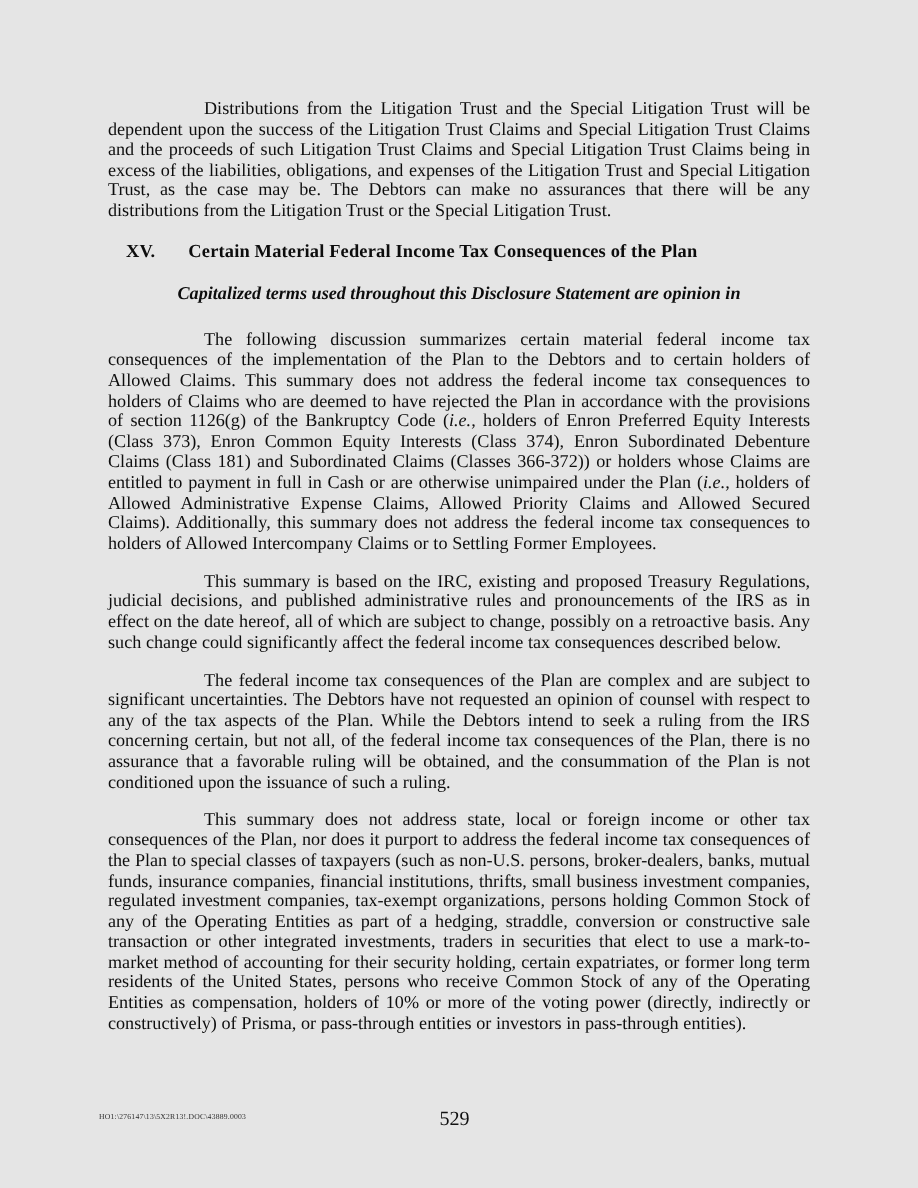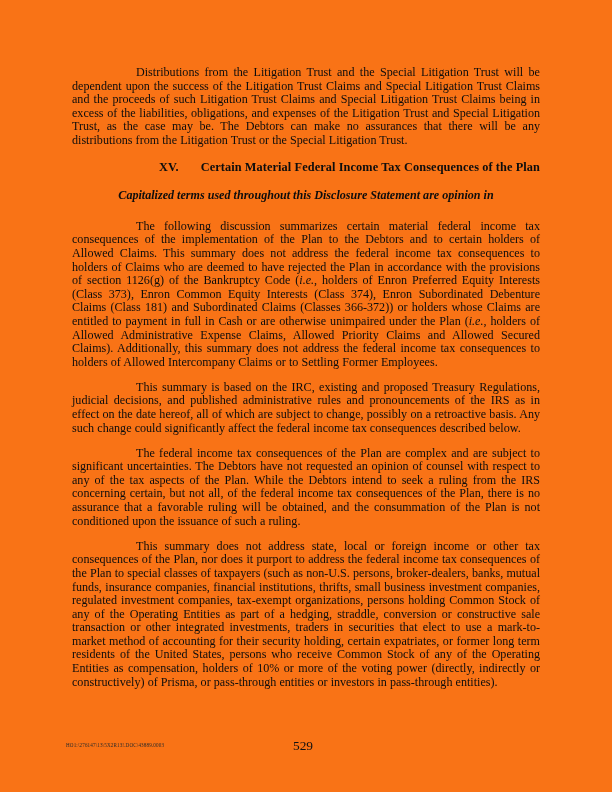--- a/index.html
+++ b/index.html
@@ -14,21 +14,21 @@
     font-family: "Liberation Serif", "DejaVu Serif", serif;
     color: #0d0d0d;
     overflow: hidden;
   }
   .page {
     position: absolute;
     left: 0;
     top: 0;
     width: 612px;
     height: 792px;
-    background: #f97316;
+    background: #e5e5e5;
   }
   .content {
     position: absolute;
     left: 72px;
     top: 66px;
     width: 468px;
   }
   p.body-par {
     margin: 0 0 11.5px 0;
     font-size: 12.1px;
@@ -38,25 +38,25 @@
     text-justify: inter-word;
     -webkit-hyphens: none;
     hyphens: none;
     word-spacing: 0.1px;
   }
   .heading-block {
     margin: 12px 0 0 0;
     text-align: center;
   }
   h2.section-heading {
-    margin: 0;
+    margin: 12px;
     font-size: 12.3px;
     line-height: 15px;
     font-weight: bold;
-    text-align: right;
+    text-align: left;
     letter-spacing: 0.1px;
   }
   h2.section-heading .num {
     display: inline-block;
     margin-right: 22px;
   }
   .subtitle {
     margin: 13px 0 0 0;
     text-align: center;
     font-size: 12.1px;

